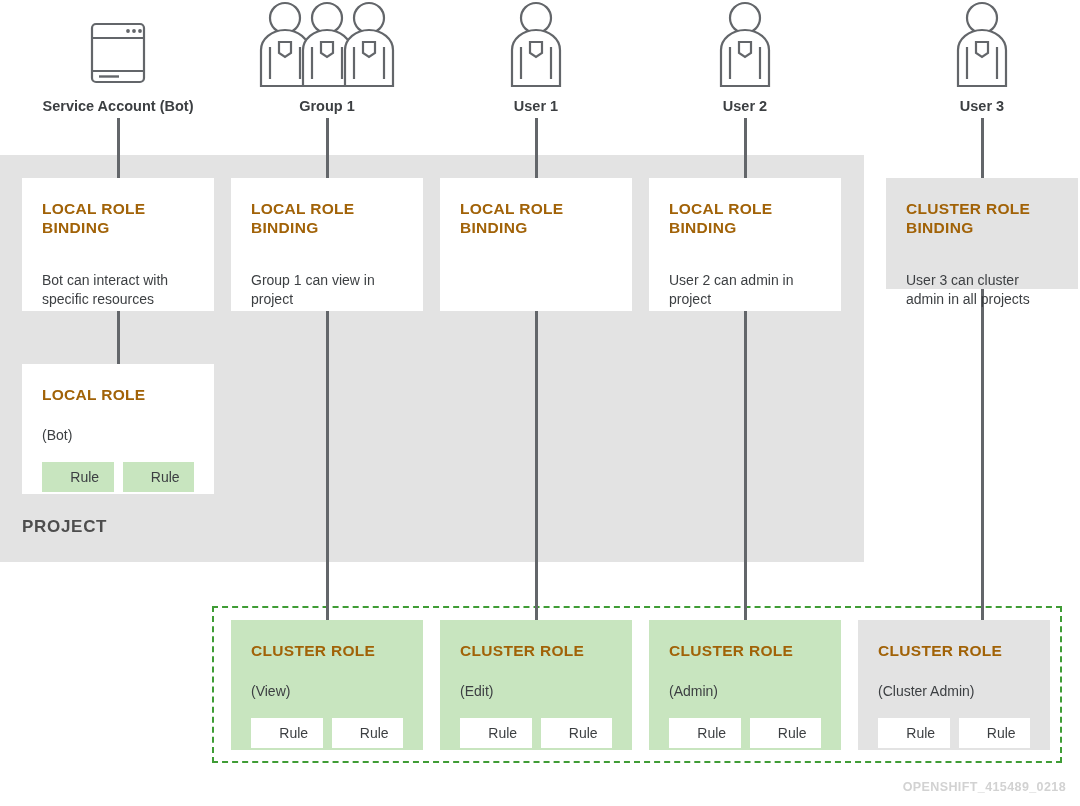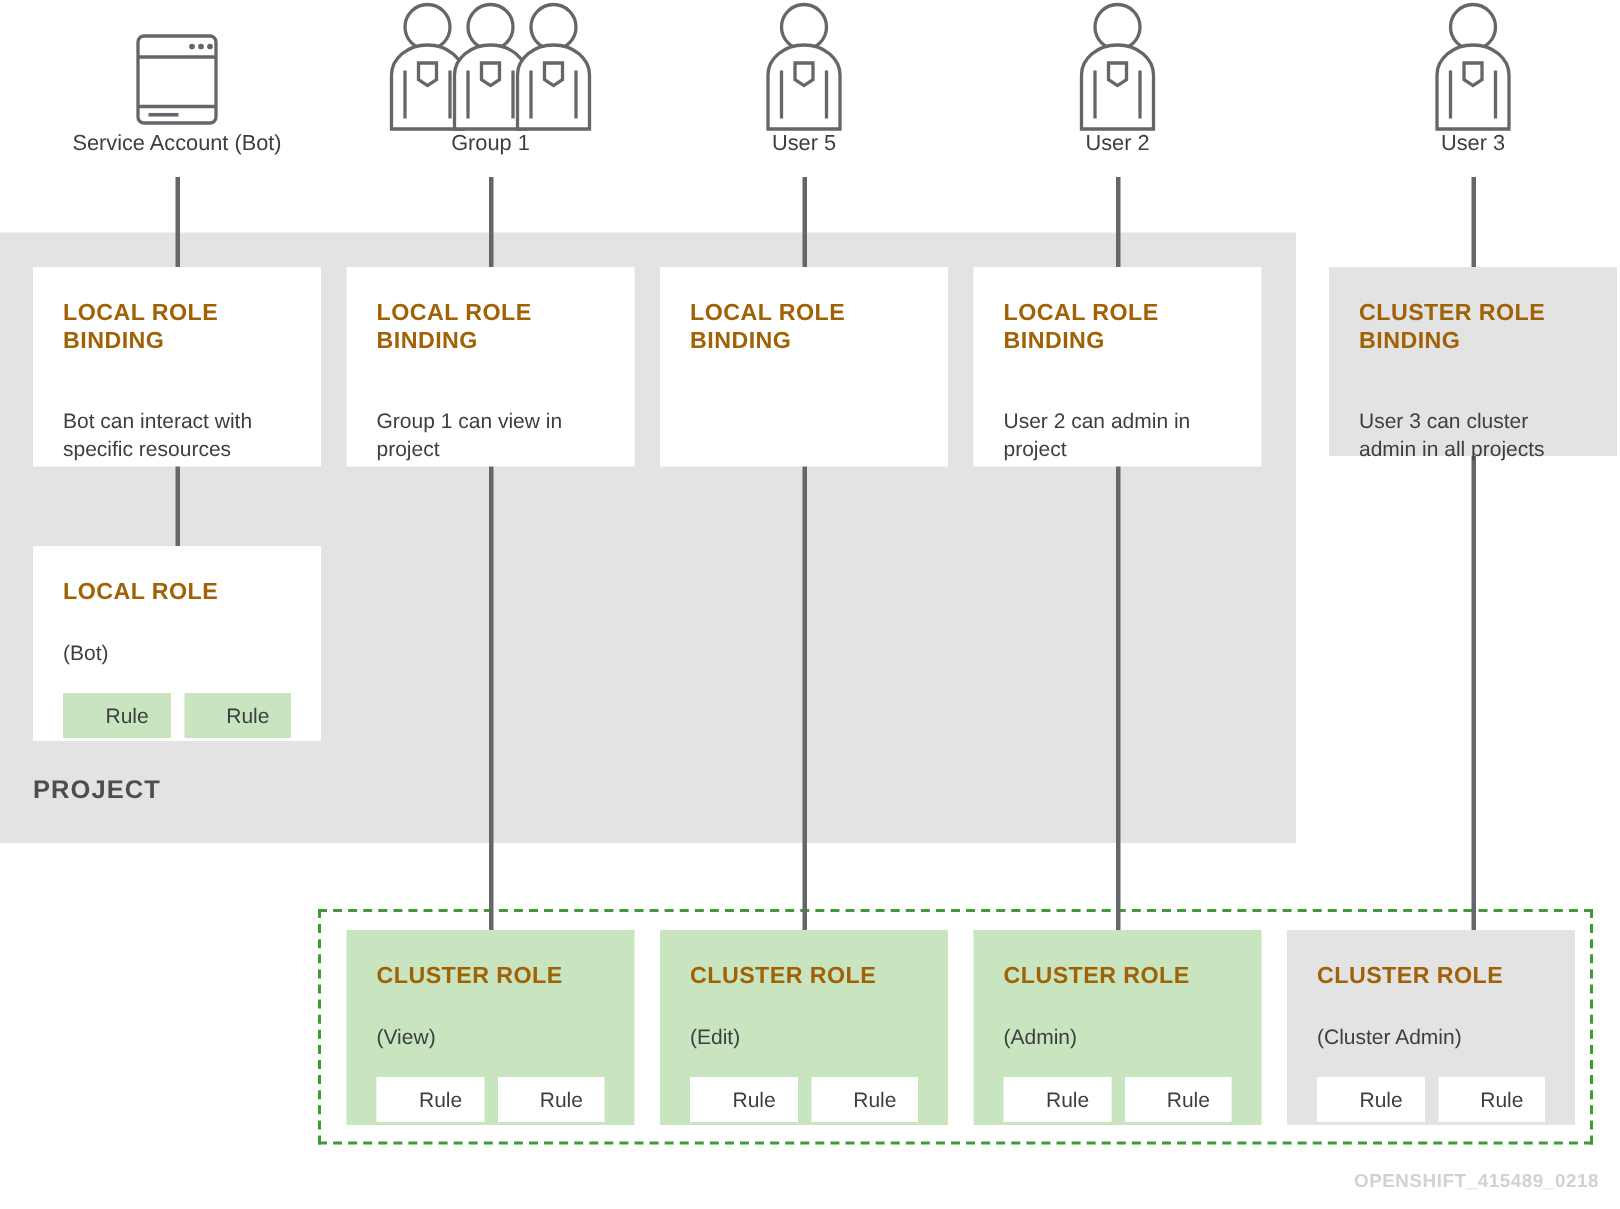--- a/index.html
+++ b/index.html
@@ -63,23 +63,25 @@
     width: 180px;
     text-align: center;
   }
   .actor .icon-wrap {
     height: 88px;
     display: flex;
     align-items: flex-end;
     justify-content: center;
   }
   .actor .actor-label {
+    margin-top: 10px;
     font-size: 14.5px;
     color: #3c3f42;
     white-space: nowrap;
+    font-weight: bold;
   }
 
   
   .card {
     position: absolute;
     box-sizing: border-box;
     padding: 22px 20px 18px 20px;
   }
   .card.white { background: #ffffff; }
   .card.gray  { background: #e3e3e3; }
@@ -200,21 +202,21 @@
       <svg width="68" height="88" viewBox="0 0 68 88">
         <g fill="#ffffff" stroke="#63666a" stroke-width="2.2">
           <circle cx="34" cy="18" r="15"></circle>
           <path d="M10 86 L10 50 a24 20 0 0 1 48 0 L58 86 Z"></path>
           <line x1="19" y1="47" x2="19" y2="79"></line>
           <line x1="49" y1="47" x2="49" y2="79"></line>
           <path d="M28 42 h12 v11 l-6 4 l-6 -4 Z"></path>
         </g>
       </svg>
     </div>
-    <div class="actor-label">User 5</div>
+    <div class="actor-label">User 1</div>
   </div>
 
   <div class="actor" style="left:655px;">
     <div class="icon-wrap">
       <svg width="68" height="88" viewBox="0 0 68 88">
         <g fill="#ffffff" stroke="#63666a" stroke-width="2.2">
           <circle cx="34" cy="18" r="15"></circle>
           <path d="M10 86 L10 50 a24 20 0 0 1 48 0 L58 86 Z"></path>
           <line x1="19" y1="47" x2="19" y2="79"></line>
           <line x1="49" y1="47" x2="49" y2="79"></line>
@@ -252,21 +254,21 @@
 
   <div class="card white" style="left:440px; top:178px; width:192px; height:133px;">
     <div class="card-title">LOCAL ROLE BINDING</div>
   </div>
 
   <div class="card white" style="left:649px; top:178px; width:192px; height:133px;">
     <div class="card-title">LOCAL ROLE BINDING</div>
     <div class="card-desc">User 2 can admin in project</div>
   </div>
 
-  <div class="card gray" style="left:886px; top:178px; width:192px; height:126px;">
+  <div class="card gray" style="left:886px; top:178px; width:192px; height:111px;">
     <div class="card-title">CLUSTER ROLE BINDING</div>
     <div class="card-desc">User 3 can cluster admin in all projects</div>
   </div>
 
   <div class="card white" style="left:22px; top:364px; width:192px; height:130px;">
     <div class="card-title">LOCAL ROLE</div>
     <div class="card-sub">(Bot)</div>
     <div class="rules">
       <div class="rule on-white">Rule</div>
       <div class="rule on-white">Rule</div>

